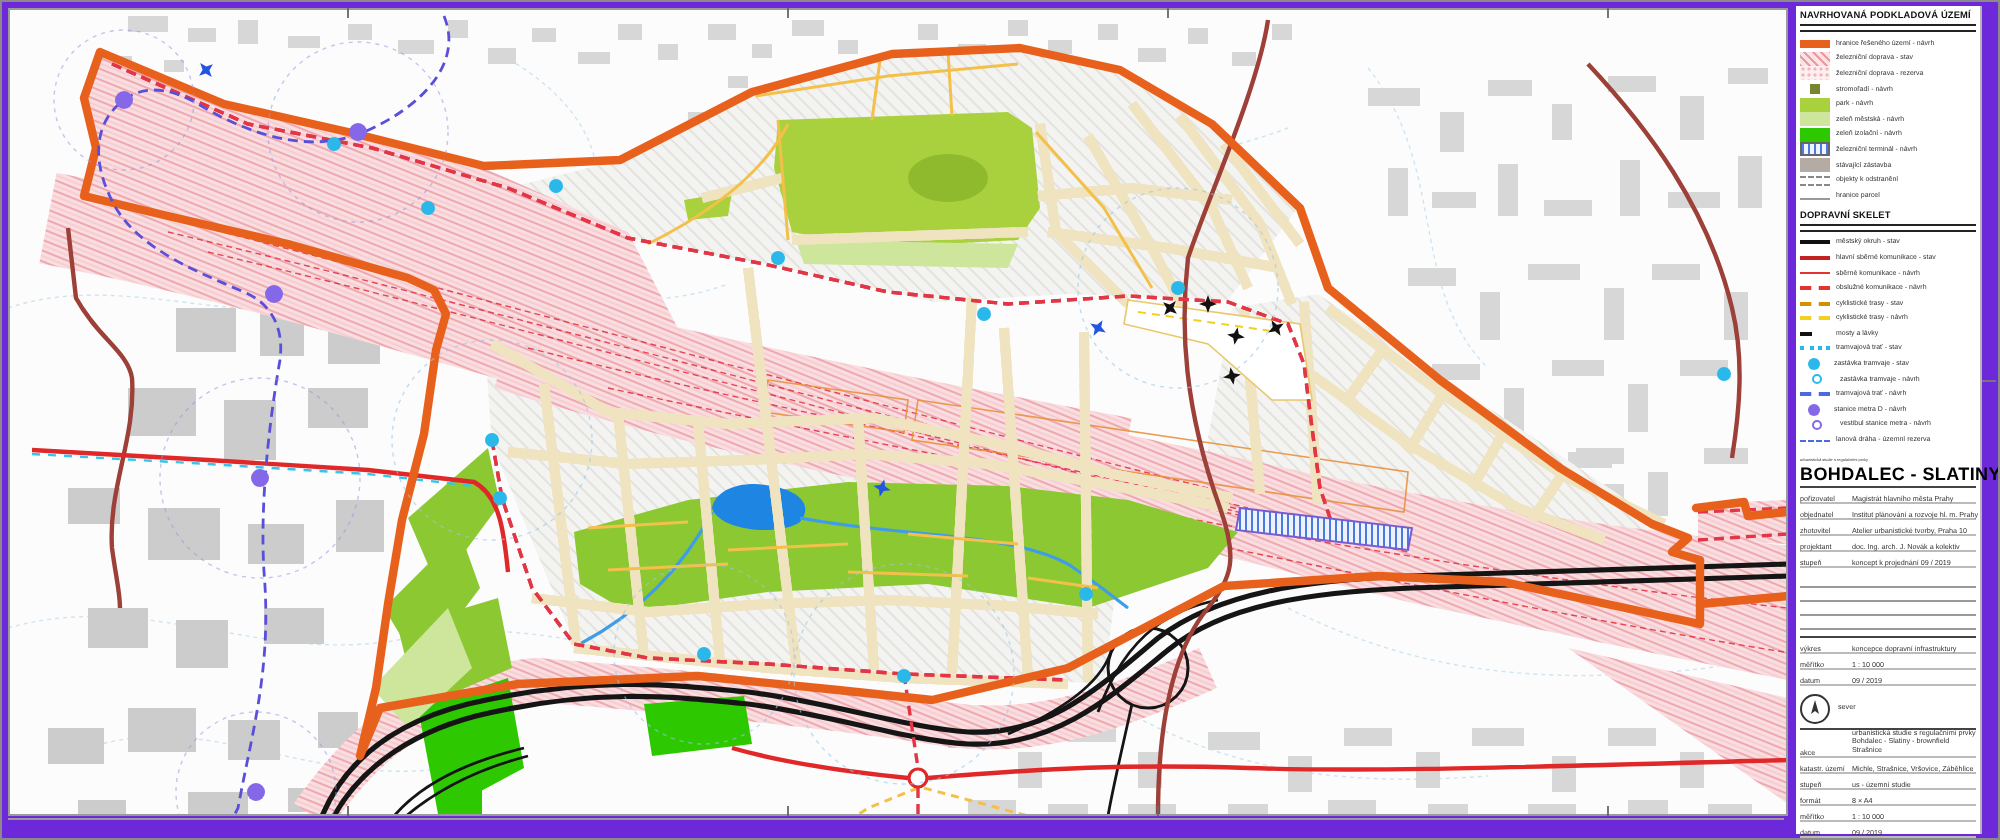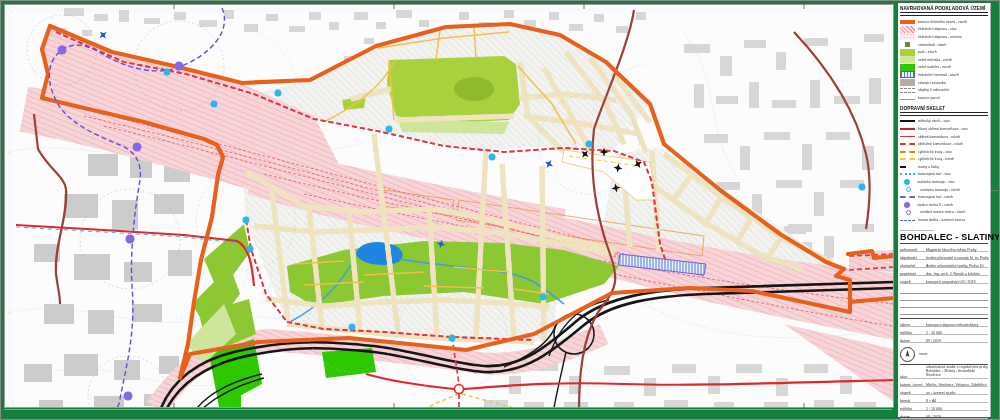--- a/index.html
+++ b/index.html
@@ -1,16 +1,16 @@
 <!DOCTYPE html>
 <html><head>
 <meta charset="utf-8">
 <style>
   html,body{margin:0;padding:0;background:#e9e9e9;}
-  .page{position:relative;width:1000px;height:420px;background:#15803d;border:1px solid #8a8a8a;
+  .page{position:relative;width:1000px;height:420px;background:#6d28d9;border:1px solid #8a8a8a;
         box-sizing:border-box;font-family:"Liberation Sans",sans-serif;overflow:hidden;}
   .map-wrap{position:absolute;left:3px;top:3px;width:890px;height:404px;}
   .footer-rule{position:absolute;left:3px;top:408px;width:888px;height:1px;background:#9a9a9a;}
   .footer-note{position:absolute;left:7px;top:410px;white-space:nowrap;color:#444;}
   .t{font-size:6px;transform:scale(.6);transform-origin:0 50%;display:inline-block;white-space:nowrap;color:#333;}
   .edge-tick{position:absolute;left:988px;top:189px;width:9px;height:1px;background:#777;}
 
   
   .legend{position:absolute;left:897px;top:2px;width:93px;height:414px;background:#fff;
           border-right:1px solid #b5b5b5;padding:2px 2px 0 2px;box-sizing:border-box;}

